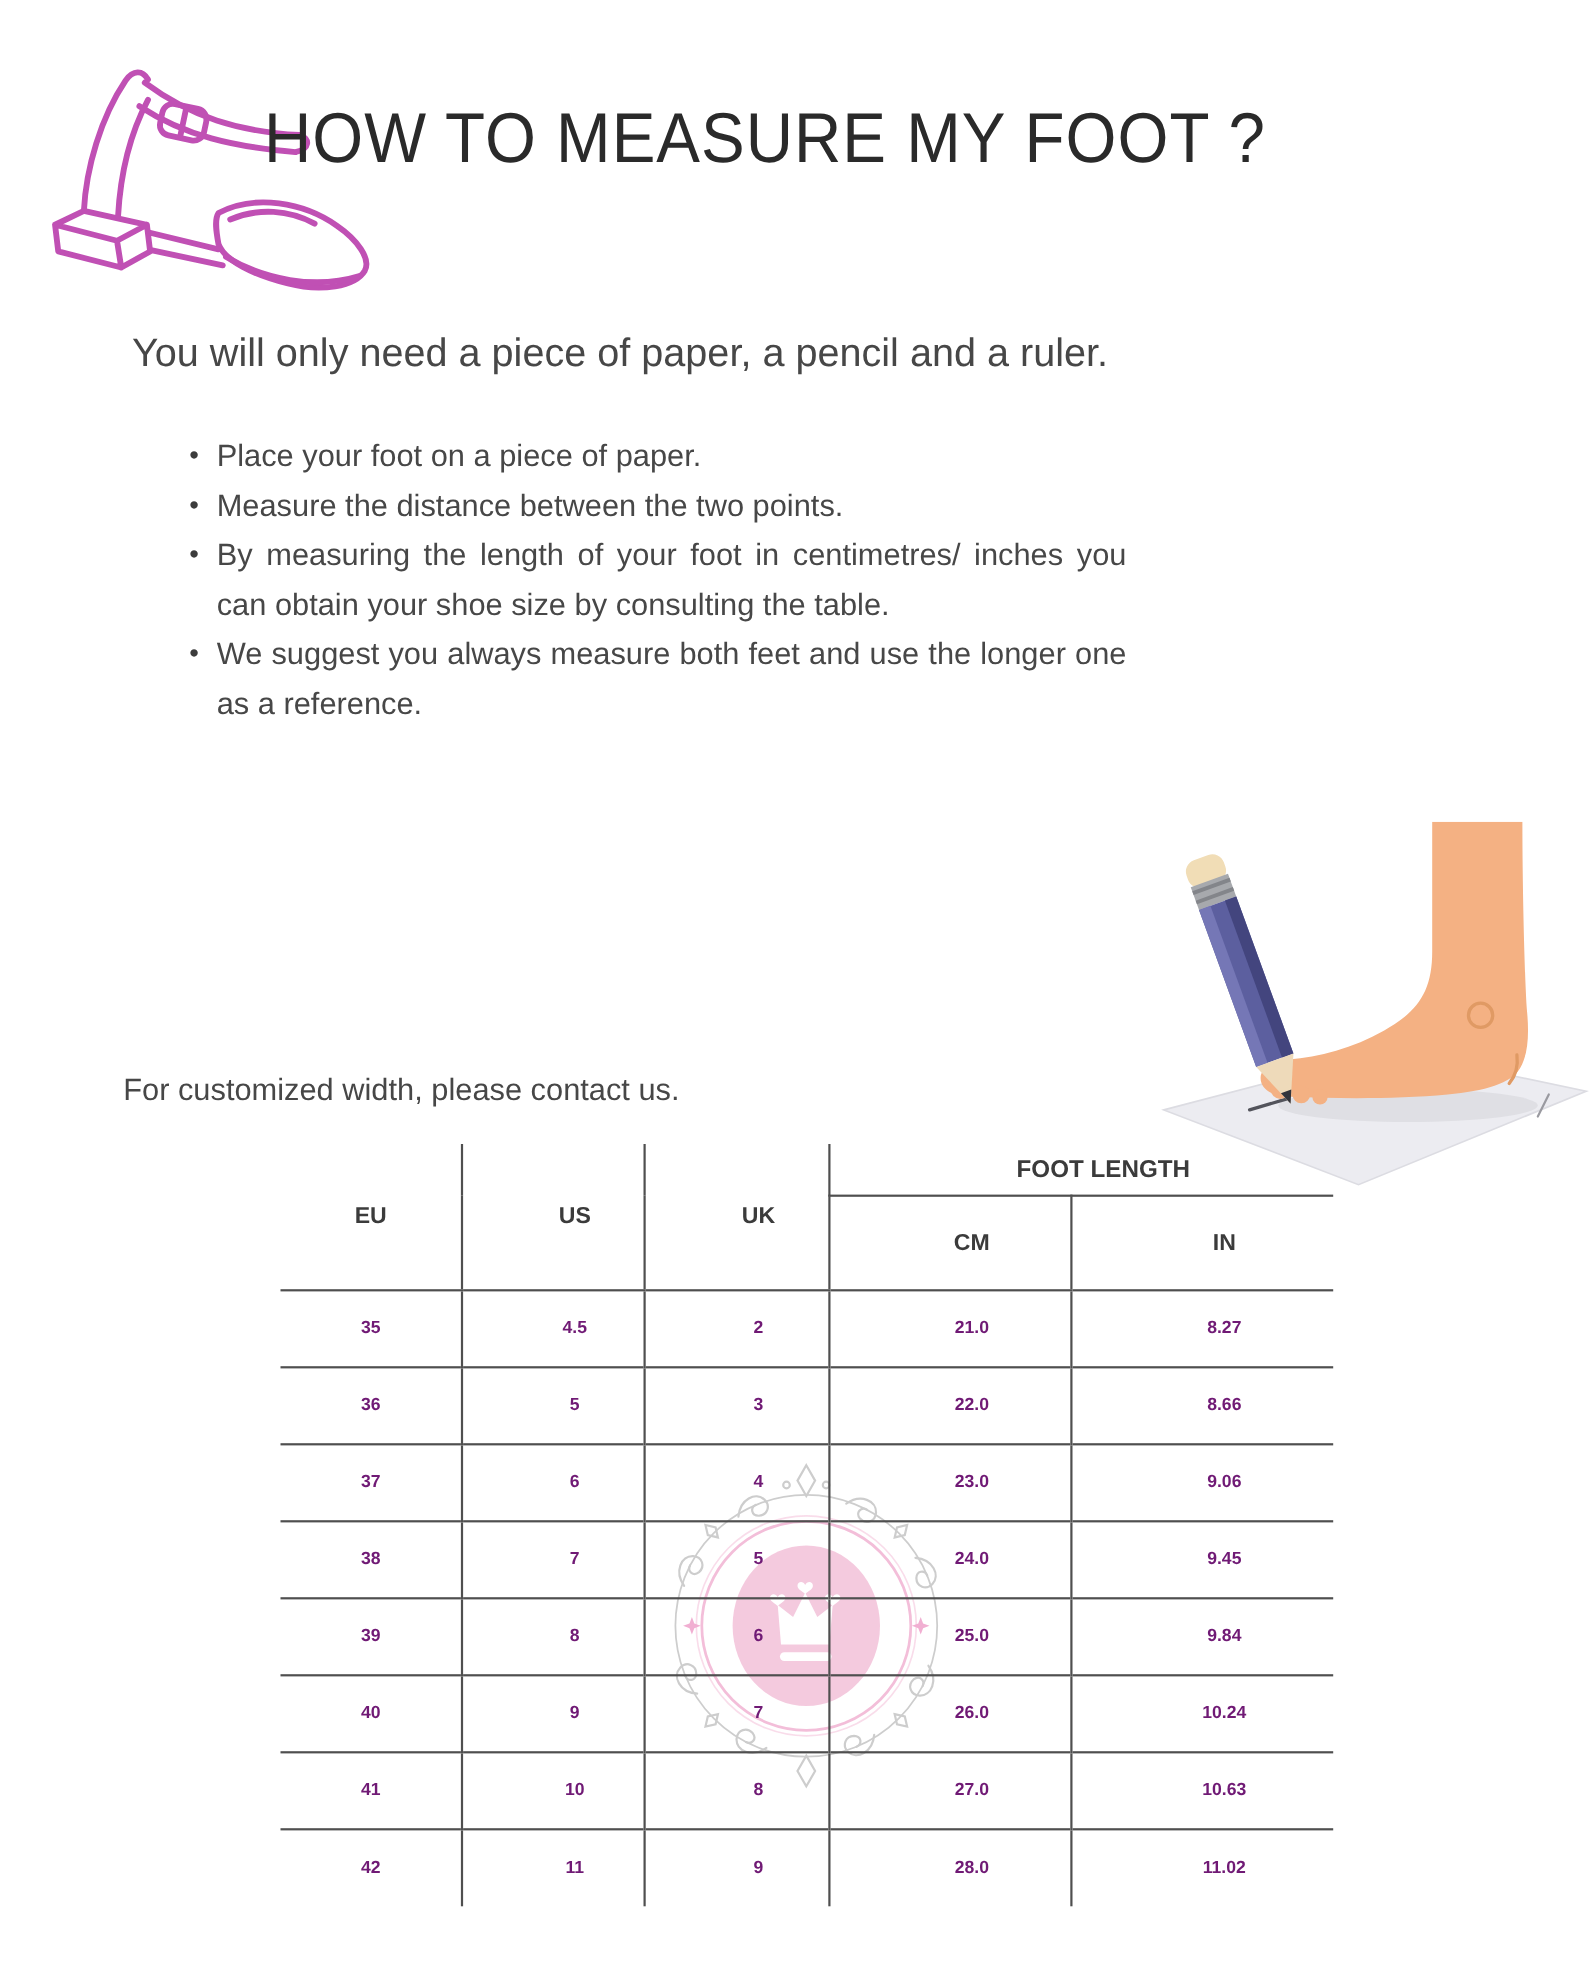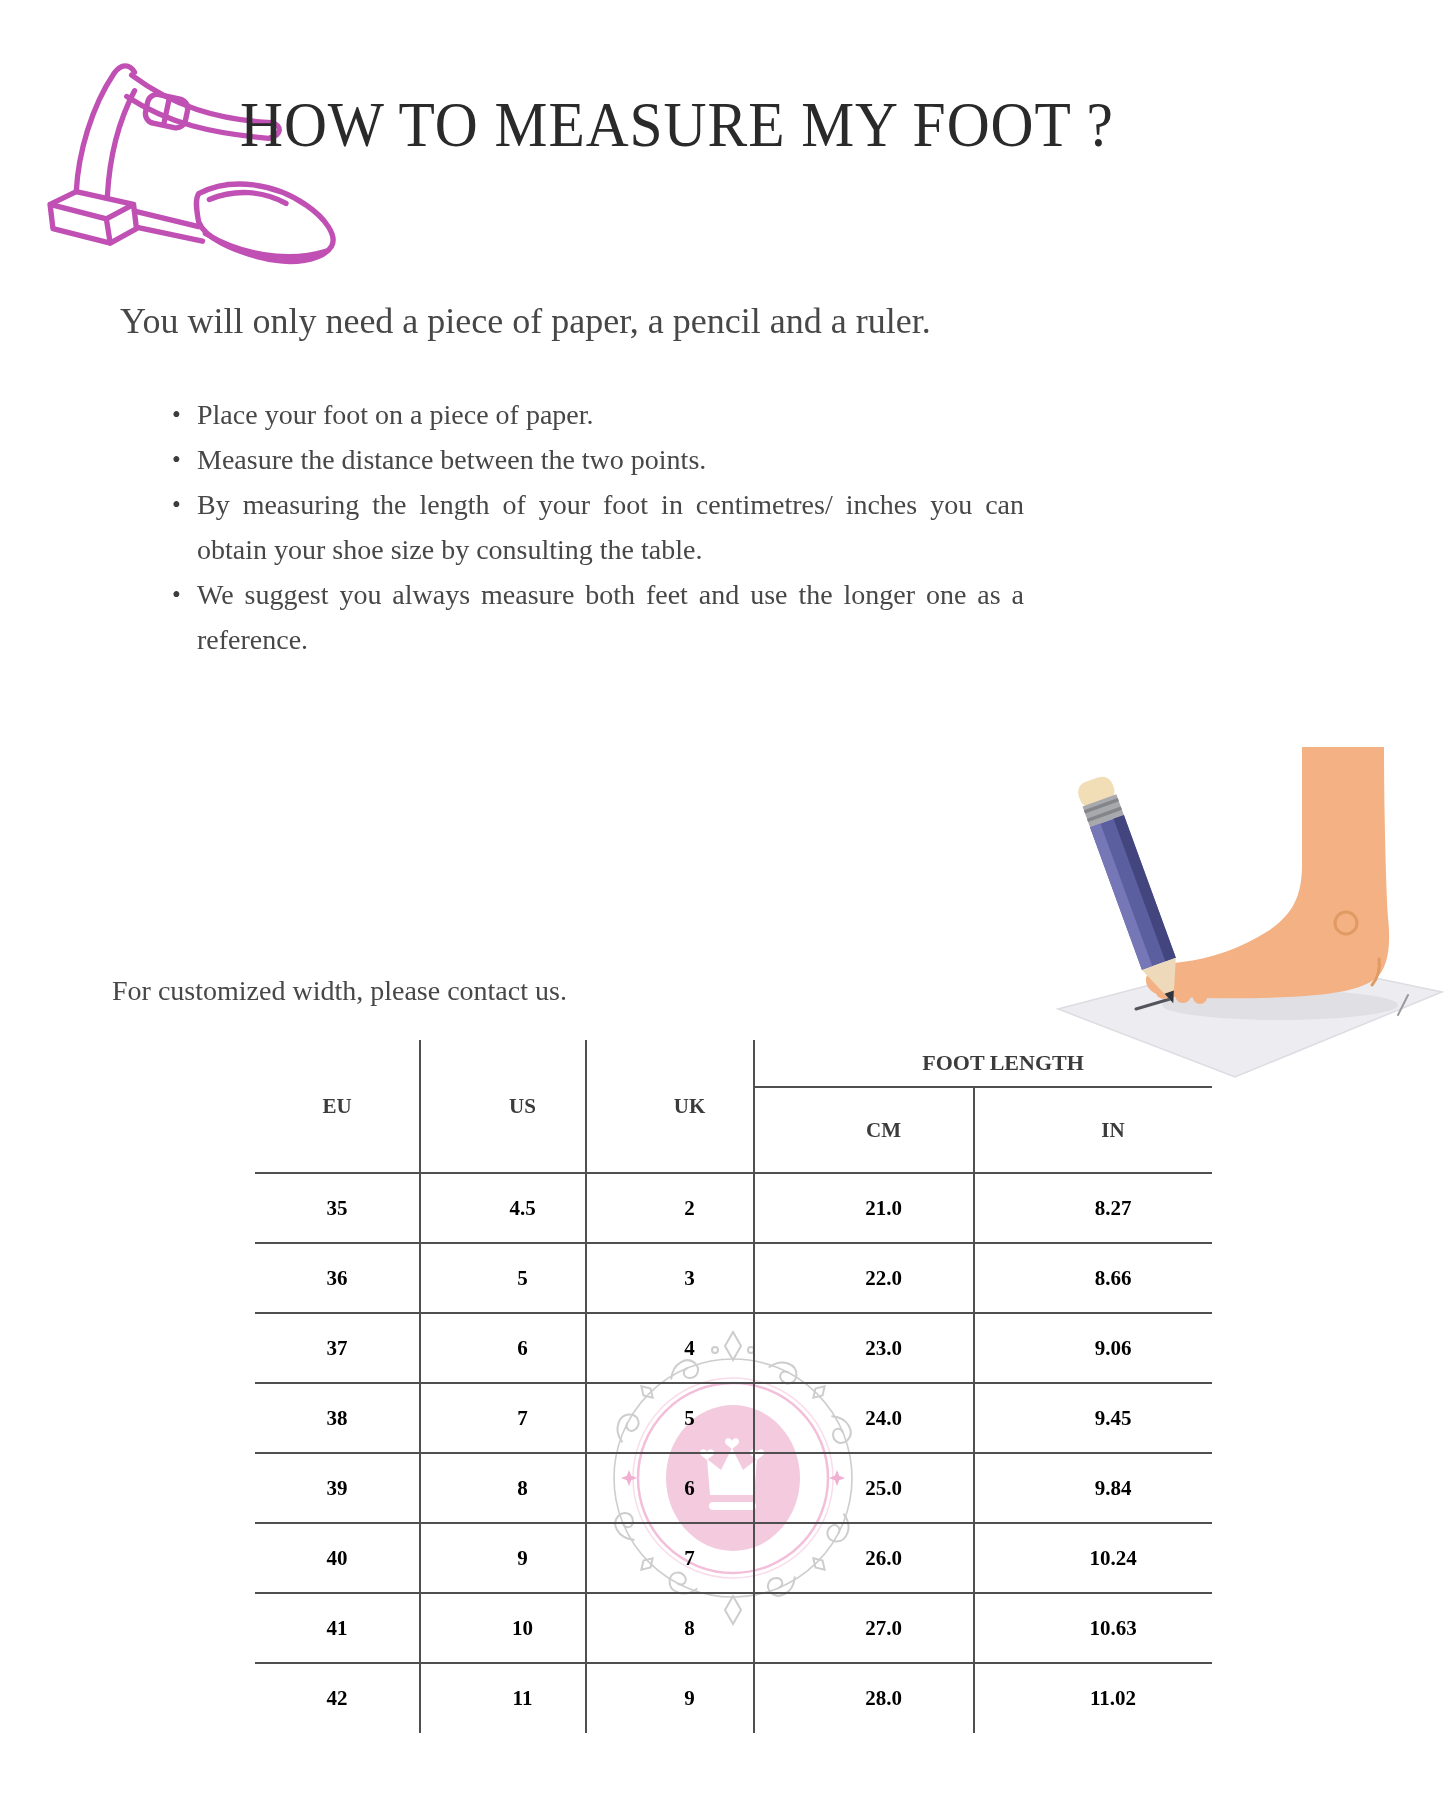--- a/index.html
+++ b/index.html
@@ -1,18 +1,18 @@
 <!DOCTYPE html>
 <html style="--title-text: #2a2a2a; --body-text: #474747; --shoe-pink: #c050b4; --watermark-gray: #c9c9c9; --watermark-pink: #f2b9d6; --watermark-disc: #f4c6dc; --watermark-sparkle: #f0a9cf; --table-line: #4f4f4f; --table-text: #2b2b2b; --pencil-purple: #5c5f9f; --skin-tone: #f4b183; --paper-gray: #ececf1;"><head>
 <meta charset="utf-8">
 <style>
   html,body{margin:0;padding:0;background:#ffffff;}
   #page{
     position:relative;width:1445px;height:1806px;background:#fff;overflow:hidden;
-    font-family:Liberation Serif, serif;color:var(--body-text,#474747);
+    font-family:Liberation Sans, sans-serif;color:var(--body-text,#474747);
   }
   
   .title{
     position:absolute;left:240px;top:88px;margin:0;white-space:nowrap;
     font-size:64px;font-weight:200;letter-spacing:1px;color:var(--title-text,#2a2a2a);
     transform:scaleX(.93);transform-origin:left top;
   }
   
   .shoe{position:absolute;left:18px;top:46px;width:335px;height:238px;}
   .shoe *{fill:none;stroke:var(--shoe-pink,#c050b4);stroke-width:5.5;stroke-linecap:round;stroke-linejoin:round;}
@@ -35,21 +35,21 @@
   table.sizes{
     position:absolute;left:255px;top:1040px;width:957px;z-index:2;
     border-collapse:collapse;table-layout:fixed;background:transparent;
   }
   table.sizes th,table.sizes td{
     text-align:center;vertical-align:middle;font-weight:bold;
     color:var(--table-text,#2b2b2b);padding:0;
   }
   table.sizes th{font-size:21px;color:#3b3b3b;}
   table.sizes th.fl{font-size:22px;}
-  table.sizes td{font-size:21px;color:#000000;}
+  table.sizes td{font-size:16px;color:#701a75;}
   table.sizes thead tr:first-child{height:47px;}
   table.sizes thead tr:last-child{height:86px;}
   table.sizes tbody tr{height:70px;}
   table.sizes th.bl,table.sizes tbody td + td{border-left:2px solid var(--table-line,#4f4f4f);padding-left:39px;}
   table.sizes thead th{border-bottom:2px solid var(--table-line,#4f4f4f);}
   table.sizes tbody tr + tr td{border-top:2px solid var(--table-line,#4f4f4f);}
 </style>
 </head>
 <body>
 

